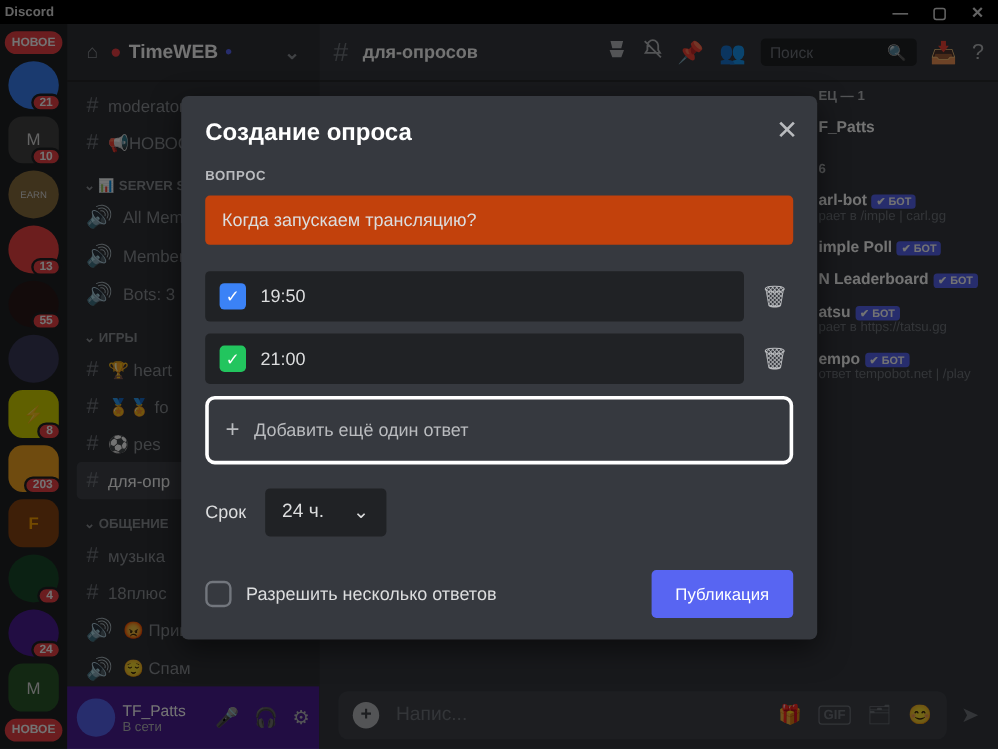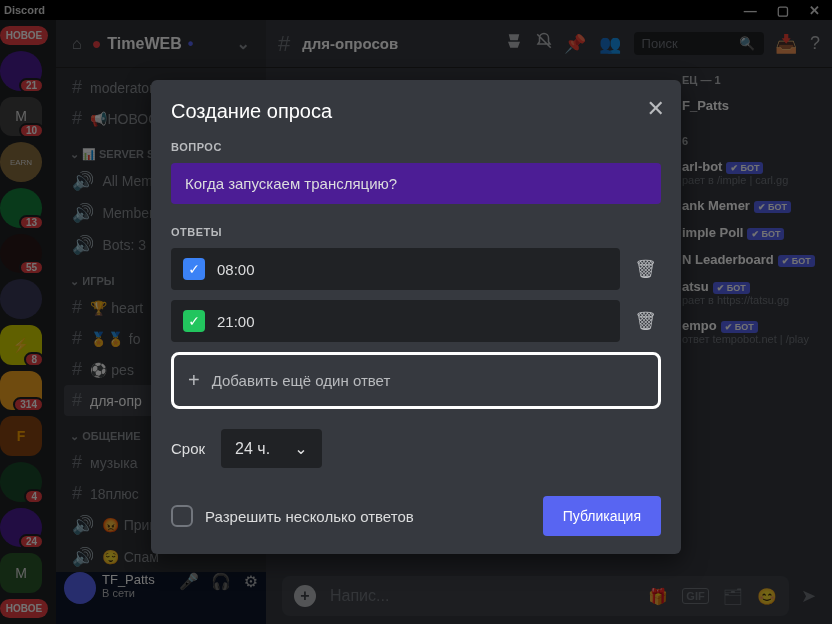--- a/index.html
+++ b/index.html
@@ -1,57 +1,57 @@
 <!DOCTYPE html>
 <html><head>
 <meta charset="utf-8">
 <style>
 *{margin:0;padding:0;box-sizing:border-box;font-family:-apple-system,BlinkMacSystemFont,"Segoe UI",sans-serif}
 body{width:832px;height:624px;background:#000;overflow:hidden;position:relative}
 .titlebar{height:20px;background:#000;display:flex;align-items:center;padding:0 4px;color:#ddd;font-size:11px;font-weight:600}
 .titlebar-controls{margin-left:auto;display:flex;gap:20px;padding-right:8px}
 .titlebar-controls span{color:#ddd;font-size:13px;cursor:pointer}
 .app{display:flex;height:604px;background:#202225}
-.server-col{width:56px;background:#202225;display:flex;flex-direction:column;padding-top:6px;gap:6px}
+.server-col{width:56px;background:#202225;display:flex;flex-direction:column;align-items:center;padding-top:6px;gap:6px}
 .pill{width:48px;height:20px;background:#ed4245;border-radius:10px;color:#fff;font-size:10px;font-weight:700;display:flex;align-items:center;justify-content:center}
-.server-icon{width:42px;height:42px;border-radius:50%;background:#4c1d95;position:relative;display:flex;align-items:center;justify-content:center;color:#ddd;font-size:14px}
+.server-icon{width:42px;height:42px;border-radius:50%;background:#3b82f6;position:relative;display:flex;align-items:center;justify-content:center;color:#ddd;font-size:14px}
 .server-icon.sq{border-radius:12px}
 .badge{position:absolute;bottom:-2px;right:-2px;background:#ed4245;color:#fff;border-radius:10px;font-size:10px;font-weight:700;padding:0 5px;border:2px solid #202225;min-width:18px;text-align:center}
 .channel-col{width:210px;background:#2f3136;display:flex;flex-direction:column}
 .server-header{height:48px;display:flex;align-items:center;padding:0 16px;color:#fff;font-weight:600;border-bottom:1px solid #222}
 .server-header .home{color:#8e9297;margin-right:10px;font-size:16px}
 .server-header .dot{color:#ed4245;margin-right:6px}
 .server-header .chev{margin-left:auto;color:#8e9297}
 .channels{flex:1;overflow:hidden;padding:4px 8px}
 .cat{color:#8e9297;font-size:11px;font-weight:600;padding:14px 6px 4px;display:flex;align-items:center;gap:4px}
 .chan{display:flex;align-items:center;gap:8px;padding:5px 8px;color:#8e9297;font-size:14px;border-radius:4px}
 .chan.active{background:#40444b;color:#fff}
 .chan .hash{font-size:18px;color:#72767d}
-.user-panel{height:52px;background:#0f172a;display:flex;padding:0 8px;gap:6px}
+.user-panel{height:52px;background:#4c1d95;display:flex;align-items:center;padding:0 8px;gap:6px}
 .user-panel .av{width:32px;height:32px;border-radius:50%;background:#5865f2}
 .user-panel .info{flex:1;color:#fff;font-size:13px}
 .user-panel .info .sub{color:#b9bbbe;font-size:11px}
 .user-panel .icons{display:flex;gap:12px;color:#b9bbbe}
 .main{flex:1;background:#36393f;display:flex;flex-direction:column}
 .chat-header{height:48px;display:flex;align-items:center;padding:0 12px;gap:12px;border-bottom:1px solid #222;color:#8e9297}
 .chat-header .title{color:#fff;font-weight:600;font-size:15px}
 .chat-header .hash{font-size:22px;color:#72767d}
 .chat-header .spacer{flex:1}
 .chat-header .tool{color:#b9bbbe;font-size:18px;cursor:pointer}
 .search{background:#202225;border-radius:4px;padding:4px 8px;color:#72767d;font-size:13px;width:130px;display:flex;align-items:center;justify-content:space-between}
 .chat-body{flex:1;position:relative}
 .msginput{height:56px;padding:0 16px;display:flex;align-items:center}
 .msginput .box{flex:1;background:#40444b;border-radius:8px;height:40px;display:flex;align-items:center;padding:0 12px;gap:14px;color:#72767d}
 .msginput .plus{width:22px;height:22px;border-radius:50%;background:#b9bbbe;color:#40444b;display:flex;align-items:center;justify-content:center;font-weight:700}
 .overlay{position:absolute;inset:0;background:rgba(0,0,0,0.55);display:flex;align-items:flex-start;justify-content:center;padding-top:80px}
 .modal{width:530px;background:#36393f;border-radius:6px;padding:20px 20px 18px;position:relative;box-shadow:0 8px 24px rgba(0,0,0,0.5)}
-.modal h2{color:#fff;font-size:20px;font-weight:400;margin-bottom:18px}
+.modal h2{color:#fff;font-size:20px;font-weight:700;margin-bottom:18px}
 .modal .close{position:absolute;top:16px;right:16px;color:#b9bbbe;font-size:22px;cursor:pointer}
 .label{color:#b9bbbe;font-size:11px;font-weight:700;letter-spacing:0.5px;margin-bottom:10px}
-.qinput{width:100%;background:#4c1d95;border:none;border-radius:4px;padding:12px 14px;color:#dcddde;font-size:15px;margin-bottom:22px}
+.qinput{width:100%;background:#c2410c;border:none;border-radius:4px;padding:12px 14px;color:#dcddde;font-size:15px;margin-bottom:22px}
 .answer-row{display:flex;align-items:center;gap:10px;margin-bottom:10px}
 .answer-input{flex:1;background:#202225;border-radius:4px;padding:10px 12px;display:flex;align-items:center;gap:12px}
 .emoji-box{width:22px;height:22px;border-radius:4px;display:flex;align-items:center;justify-content:center;font-size:14px}
 .emoji-box.blue{background:#3b82f6;color:#fff}
 .emoji-box.green{background:#22c55e;color:#fff}
 .answer-text{color:#dcddde;font-size:15px}
 .trash{color:#b9bbbe;font-size:18px;cursor:pointer;padding:4px}
 .add-answer{border:3px solid #fff;border-radius:8px;padding:14px;display:flex;align-items:center;gap:12px;color:#b9bbbe;font-size:15px;cursor:pointer;margin-top:2px;margin-bottom:20px}
 .add-answer .plus-ic{font-size:20px;color:#b9bbbe}
 .duration-row{display:flex;align-items:center;gap:16px;margin-bottom:28px}
@@ -81,30 +81,30 @@
 </div>
 
 <div class="app">
   <div class="server-col">
     <div class="pill">НОВОЕ</div>
     <div class="server-icon">
         <span class="badge">21</span>
       </div>
     <div class="server-icon sq" style="background:#444">M<span class="badge">10</span></div>
     <div class="server-icon" style="background:#8b6f3e;font-size:8px">EARN</div>
-    <div class="server-icon" style="background:#15803d">
+    <div class="server-icon" style="background:#ef4444">
         <span class="badge">13</span>
       </div>
     <div class="server-icon" style="background:#2a1a1a">
         <span class="badge">55</span>
       </div>
     <div class="server-icon" style="background:#3a3a5a"></div>
     <div class="server-icon sq" style="background:#d4d400;color:#000">⚡<span class="badge">8</span></div>
     <div class="server-icon sq" style="background:#f5a623">
-        <span class="badge">314</span>
+        <span class="badge">203</span>
       </div>
     <div class="server-icon sq" style="background:#8b4513;color:#ffa500;font-weight:700">F</div>
     <div class="server-icon" style="background:#1a4a2a">
         <span class="badge">4</span>
       </div>
     <div class="server-icon" style="background:#4c1d95">
         <span class="badge">24</span>
       </div>
     <div class="server-icon sq" style="background:#2a5a2a">M</div>
     <div class="pill" style="margin-top:auto;margin-bottom:6px">НОВОЕ</div>
@@ -223,39 +223,37 @@
     </div>
   </div>
 </div>
 
 <div class="right-peek">
   <div class="item" style="font-size:11px;font-weight:600">ЕЦ — 1</div>
   <div class="item"><span class="name">F_Patts</span></div>
   <div class="item" style="font-size:11px;font-weight:600;margin-top:10px">6</div>
   <div id="memlist">
       <div class="item"><span class="name">arl-bot</span><span class="bot">✔ БОТ</span><div class="sub">рает в /imple | carl.gg</div></div>
-      <div class="item"><span class="name">ank Memer</span><span class="bot">✔ БОТ</span></div>
       <div class="item"><span class="name">imple Poll</span><span class="bot">✔ БОТ</span></div>
       <div class="item"><span class="name">N Leaderboard</span><span class="bot">✔ БОТ</span></div>
       <div class="item"><span class="name">atsu</span><span class="bot">✔ БОТ</span><div class="sub">рает в https://tatsu.gg</div></div>
       <div class="item"><span class="name">empo</span><span class="bot">✔ БОТ</span><div class="sub">ответ tempobot.net | /play</div></div>
     </div>
 </div>
 
 <div class="overlay">
   <div class="modal">
     <span class="close">✕</span>
     <h2>Создание опроса</h2>
     <div class="label">ВОПРОС</div>
     <input class="qinput" value="Когда запускаем трансляцию?" style="">
-    <div class="label">ОТВЕТЫ</div>
     <div class="answer-row">
       <div class="answer-input">
         <span class="emoji-box blue">✓</span>
-        <span class="answer-text">08:00</span>
+        <span class="answer-text">19:50</span>
       </div>
       <span class="trash">🗑</span>
     </div>
     <div class="answer-row">
       <div class="answer-input">
         <span class="emoji-box green">✓</span>
         <span class="answer-text">21:00</span>
       </div>
       <span class="trash">🗑</span>
     </div>

